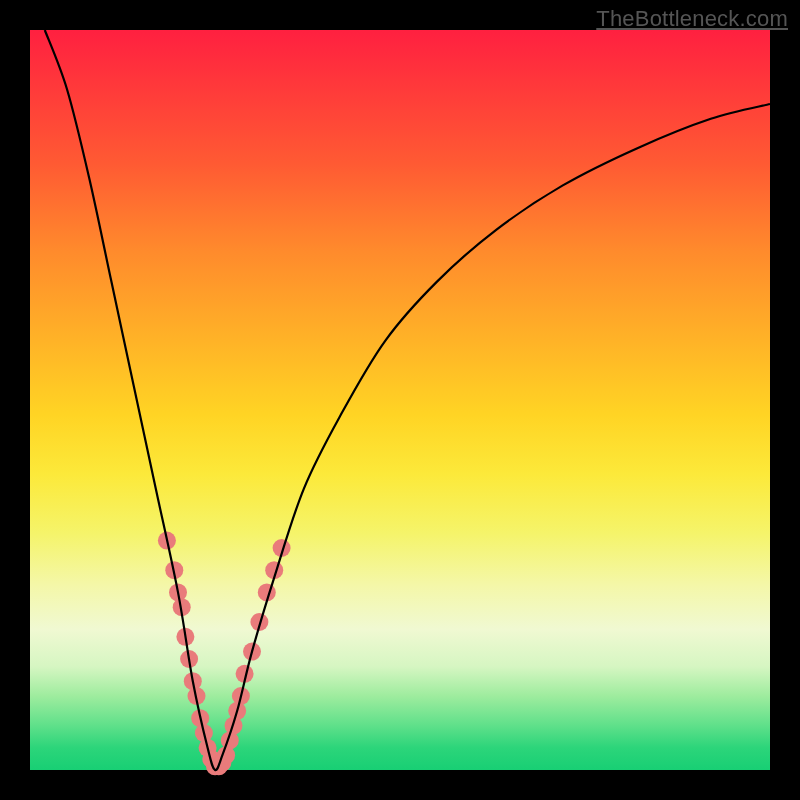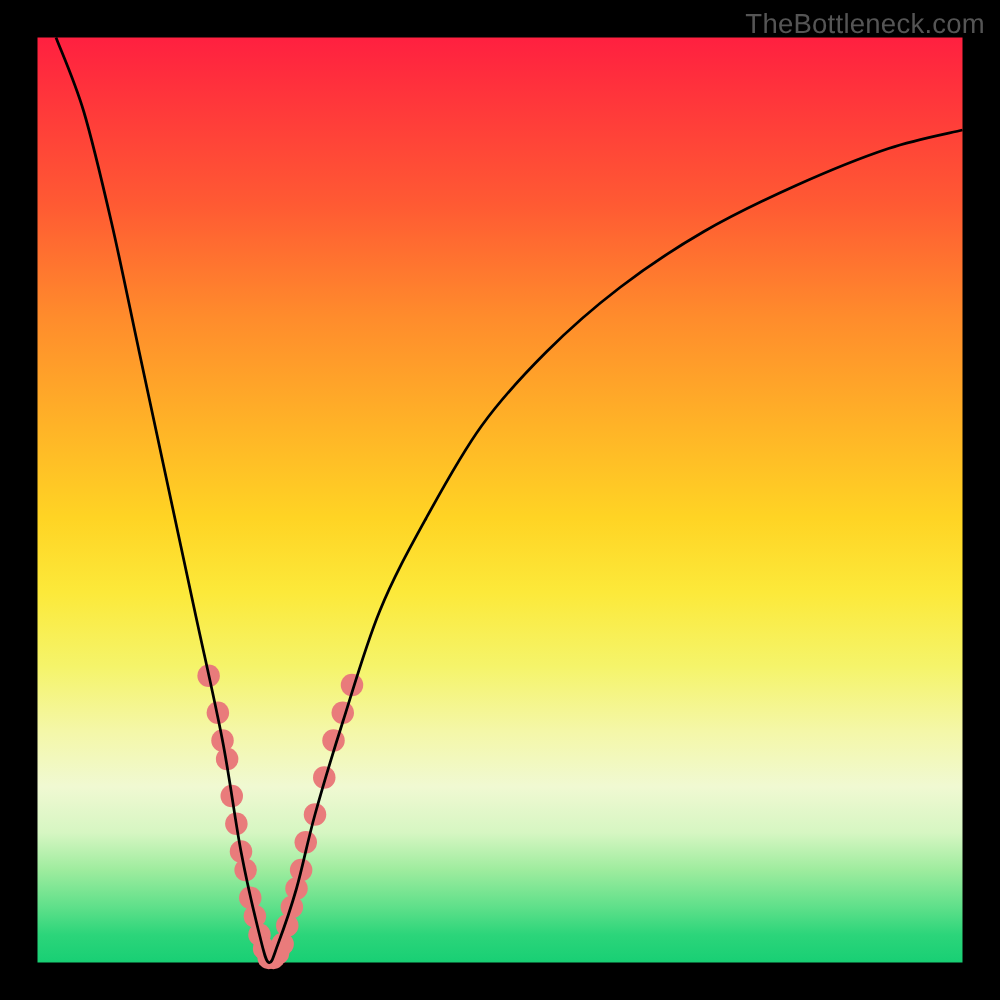--- a/index.html
+++ b/index.html
@@ -42,20 +42,21 @@
     );
   }
   .watermark {
     position: absolute;
     top: 6px;
     right: 12px;
     color: #555;
     font-size: 22px;
     font-weight: 500;
     letter-spacing: 0.2px;
+    text-decoration: underline;
   }
   svg.curve-layer {
     position: absolute;
     left: 0;
     top: 0;
     width: 740px;
     height: 740px;
     overflow: visible;
   }
 </style>

